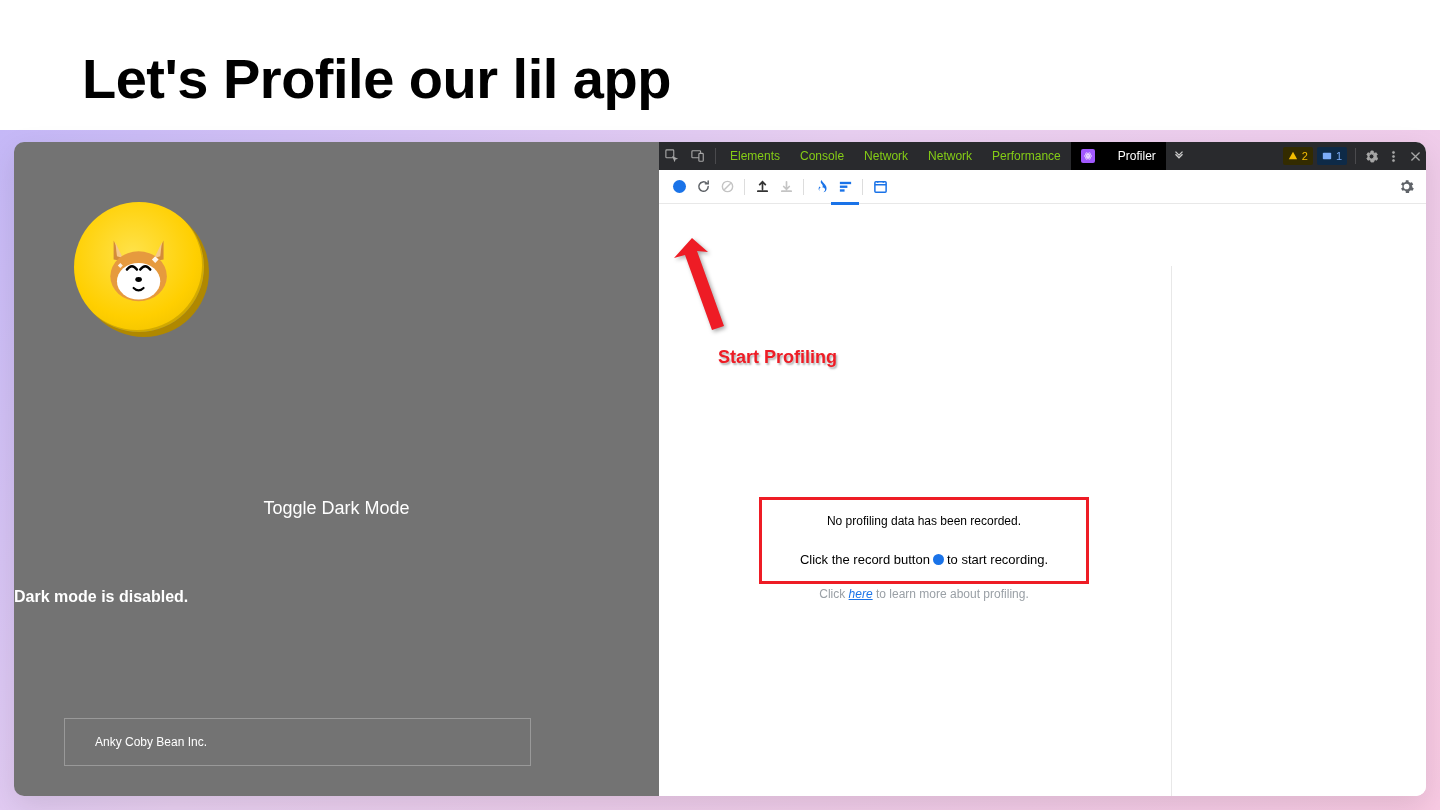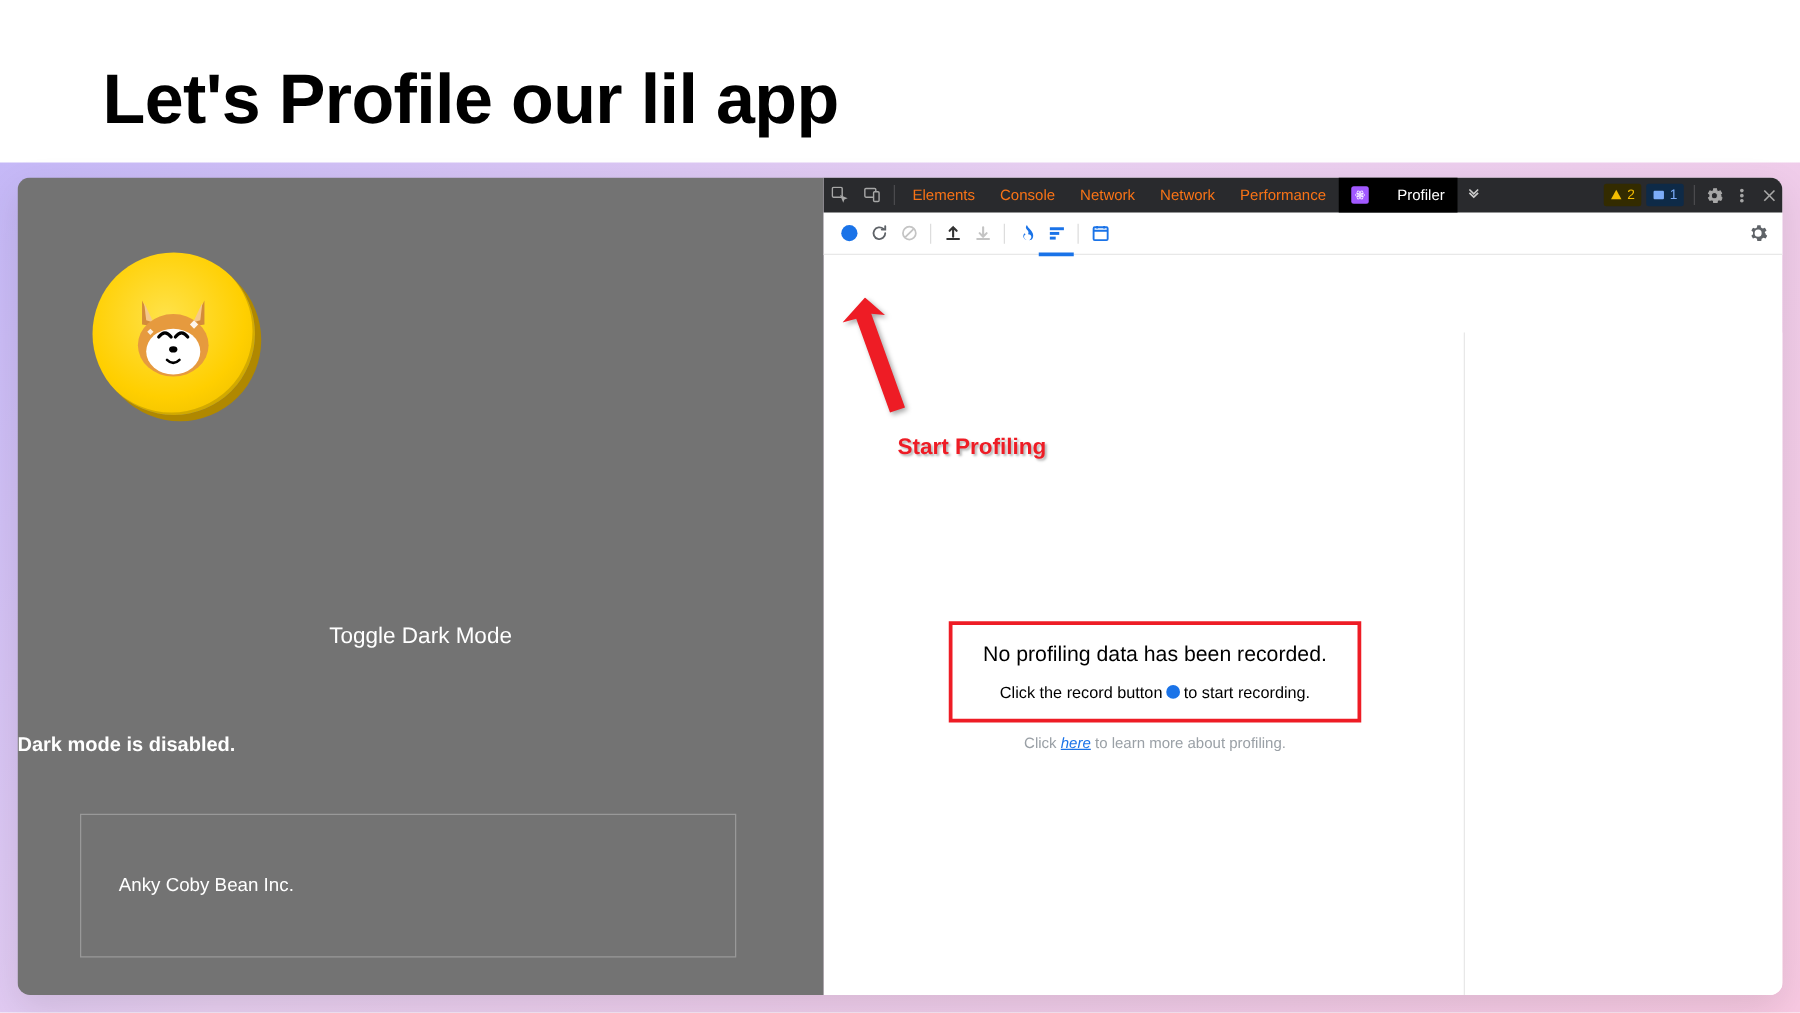--- a/index.html
+++ b/index.html
@@ -22,28 +22,28 @@
   
   .doge-coin {
     position:absolute; top:60px; left:60px; width:130px; height:130px;
   }
   .coin-bg{ position:absolute; inset:0; border-radius:50%; background: radial-gradient(circle at 45% 40%, #ffe24a 0%, #ffcf00 60%, #e6b800 100%); box-shadow: 5px 5px 0 #b08800, inset -2px -2px 0 rgba(0,0,0,0.15);}
   .doge-head{ position:absolute; left:18%; top:20%; width:64%; height:64%; }
   .doge-head svg{width:100%;height:100%;}
 
   .toggle-label { position:absolute; top:356px; left:0; right:0; text-align:center; font-size:18px;}
   .dark-status { position:absolute; top:410px; left:0; right:0; text-align:left; font-size:16px; font-weight:600;margin-top:36px;}
-  .company-box { position:absolute; left:50px; bottom:30px; width:525px; border:1px solid #999; padding:48px 30px; font-size:15px;}
+  .company-box { position:absolute; left:50px; bottom:30px; width:467px; border:1px solid #999; padding:16px 30px; font-size:12px;}
 
   
   .dt-tabbar { height:28px; background:#292a2d; color:#a7a7a7; display:flex; align-items:center; font-size:12px; position:relative;}
   .dt-iconbtn { width:26px; height:28px; display:flex;align-items:center;justify-content:center; cursor:pointer;}
   .dt-iconbtn svg{ width:14px;height:14px; stroke:#a7a7a7; fill:none;}
   .dt-sep{ width:1px;height:16px;background:#4a4a4d; margin:0 4px;}
-  .dt-tab { padding:0 10px; height:28px; display:flex;align-items:center; cursor:pointer; color:#f97316;}
+  .dt-tab { padding:0 10px; height:28px; display:flex;align-items:center; cursor:pointer; color:#84cc16;}
   .dt-tab.profiler{ background:#000; color:#fff; gap:23px;}
   .react-badge{ width:14px;height:14px; background:#a259ff; border-radius:2px; display:flex;align-items:center;justify-content:center;}
   .react-badge svg{width:10px;height:10px;}
   .dt-more{ width:26px;display:flex;align-items:center;justify-content:center;color:#ccc; cursor:pointer;}
   .dt-right{ margin-left:auto; display:flex;align-items:center; gap:0;}
   .pill{ display:flex;align-items:center; gap:4px; padding:0 5px; height:18px; border-radius:2px; font-size:11px; margin-right:4px;}
   .pill.warn{ background:#332b00;color:#f4bd00;}
   .pill.info{ background:#0e2a47;color:#7cacf8;}
   .pill svg{width:10px;height:10px;}
   .dt-rsep{width:1px;height:16px;background:#4a4a4d;margin:0 4px;}
@@ -61,21 +61,21 @@
   .ptool.ranked::after{content:"";position:absolute;left:-2px;right:-2px;bottom:-6px;height:3px;background:#1a73e8;}
   .ptool.ranked svg rect{ fill:#1a73e8;}
   .ptool.timeline svg{ stroke:#1a73e8;}
   .prof-gear{ margin-left:auto;}
   .prof-gear svg{width:15px;height:15px;fill:#5f6368;}
   .prof-right-pane{ position:absolute; top:62px; right:0; bottom:0; width:255px; border-left:1px solid #e8e8e8; background:#fff;}
 
   
   .profiler-body{ flex:1; position:relative;}
   .highlight-box{ position:absolute; left:100px; top:293px; width:330px; border:3px solid #ee1c25; padding:14px 8px 14px 8px; text-align:center;}
-  .hb-title{ font-size:17px; color:#000; margin-bottom:12px;}
+  .hb-title{ font-size:12px; color:#000; margin-bottom:24px;}
   .hb-sub{ font-size:13px; color:#000; display:flex;align-items:center;justify-content:center;gap:3px;}
   .hb-sub .mini-dot{width:11px;height:11px;border-radius:50%;background:#1a73e8;display:inline-block;}
   .learn-more{ position:absolute; left:0; width:530px; top:383px; text-align:center; font-size:12px; color:#9aa0a6;}
   .learn-more a{color:#1a73e8;text-decoration:underline;cursor:pointer;font-style:italic;}
 
   
   .arrow-svg{ position:absolute; left:15px; top:34px; width:80px; height:110px; filter: drop-shadow(2px 2px 2px rgba(0,0,0,0.35));}
   .arrow-label{ position:absolute; left:59px; top:143px; color:#ee1c25; font-weight:700; font-size:18px; text-shadow:1.5px 1.5px 2px rgba(0,0,0,0.3);}
 </style>
 </head>

